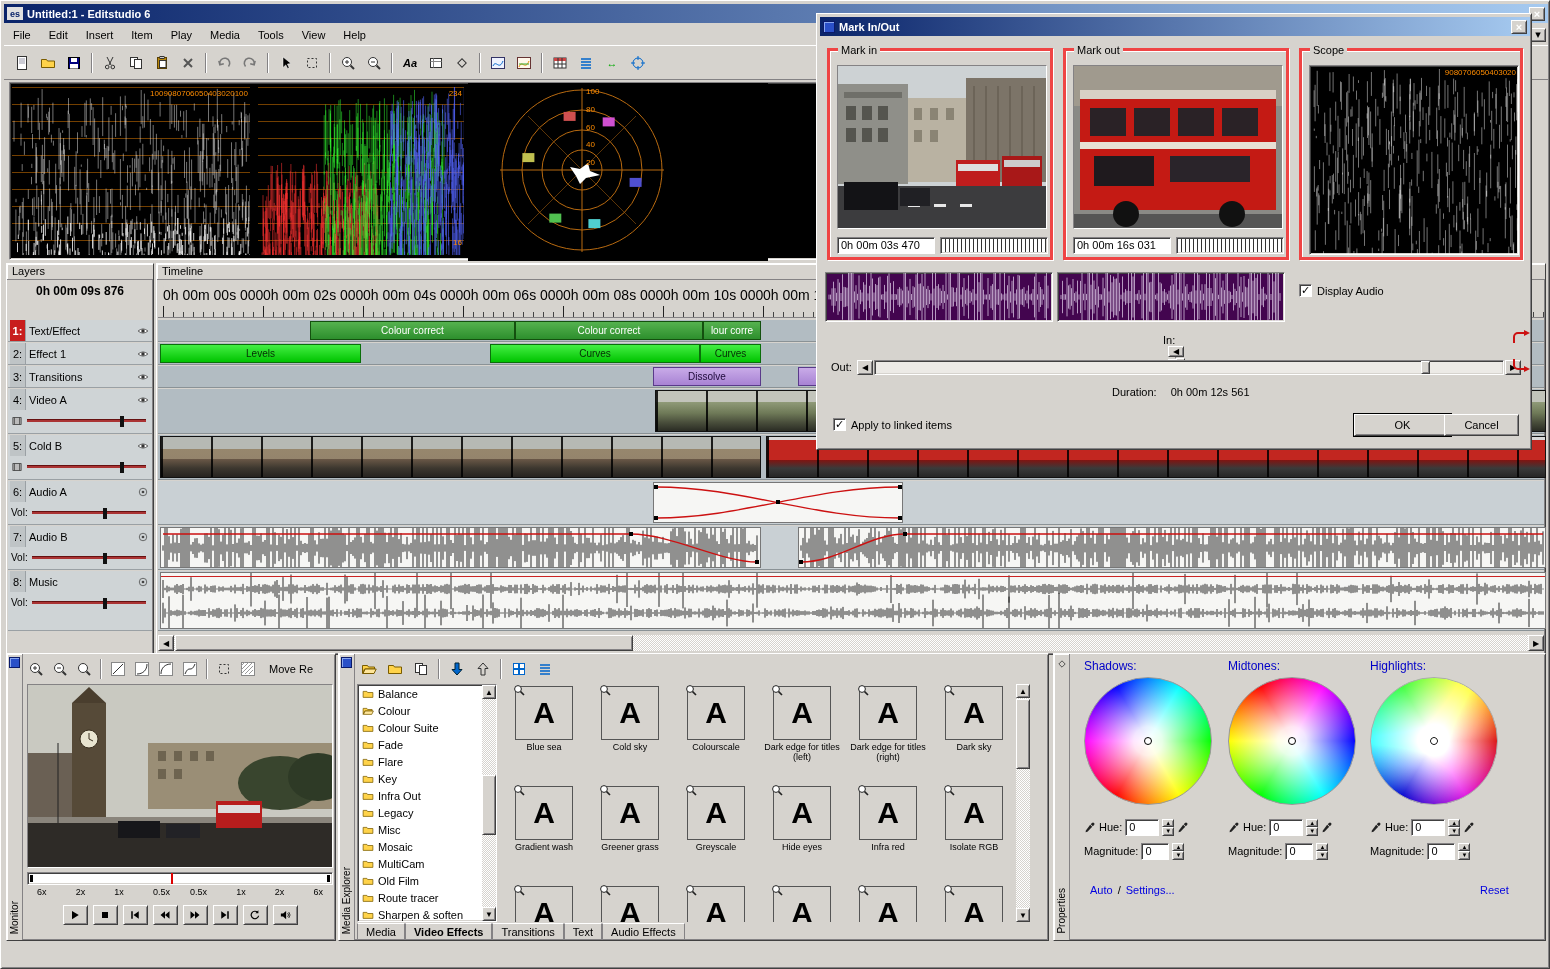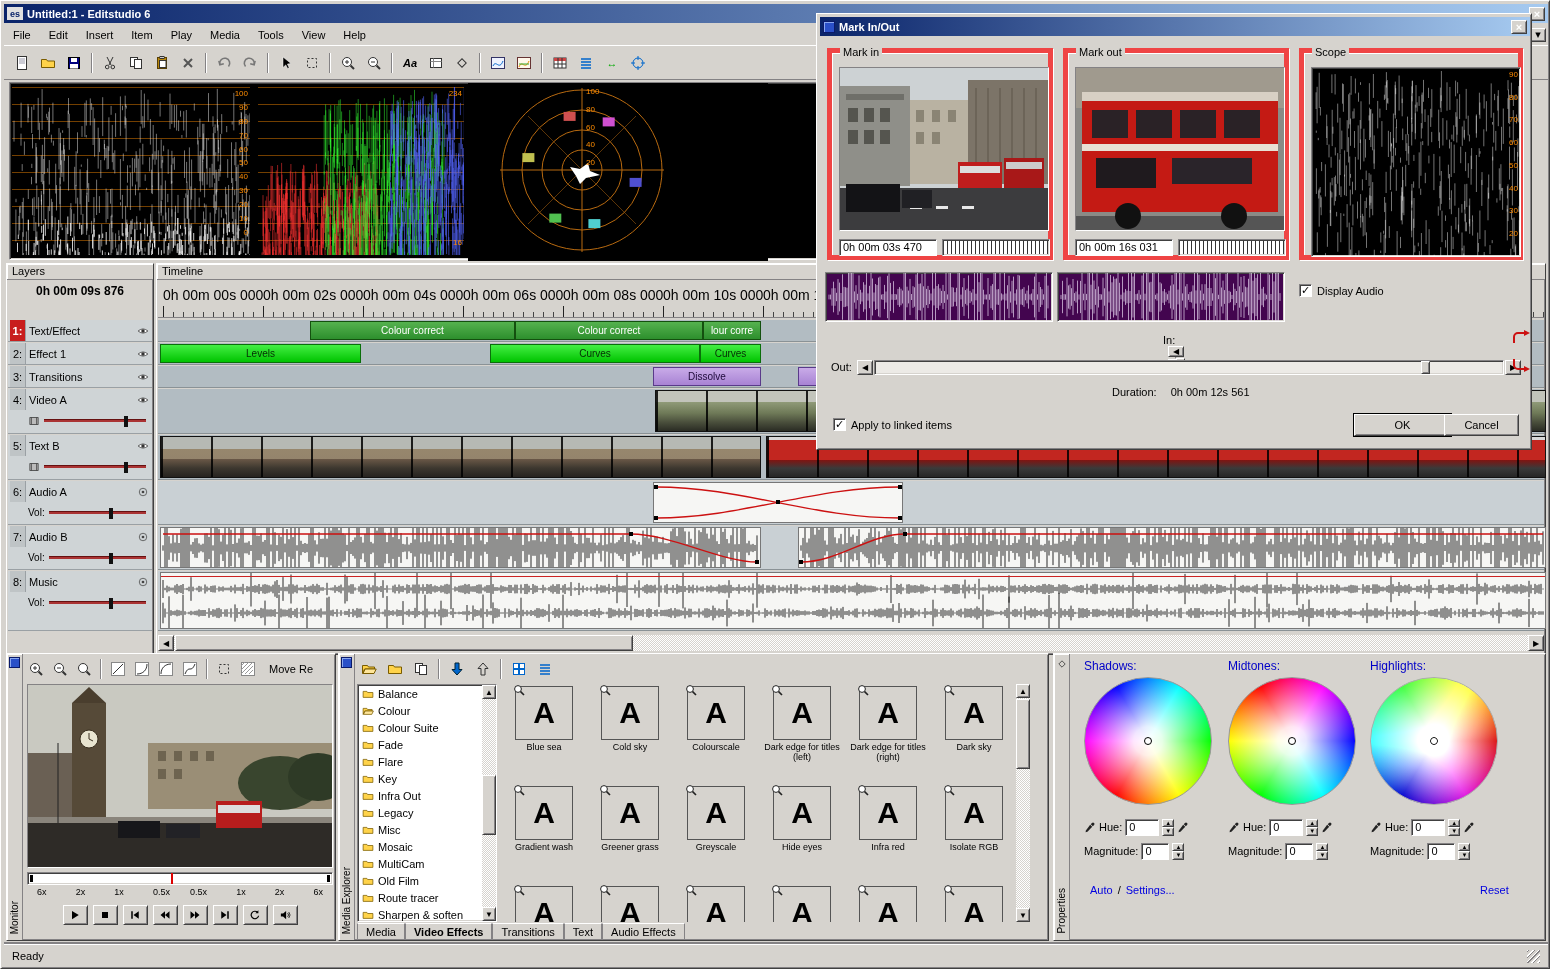--- a/index.html
+++ b/index.html
@@ -10,26 +10,26 @@
   .abs{position:absolute;}
   .raised{border:1px solid;border-color:#fff #404040 #404040 #fff;box-shadow:inset 1px 1px 0 #d6d3ce,inset -1px -1px 0 #848284;background:#d6d3ce;}
   .sunken{border:1px solid;border-color:#848284 #fff #fff #848284;box-shadow:inset 1px 1px 0 #404040,inset -1px -1px 0 #d6d3ce;}
   .field{border:1px solid;border-color:#848284 #fff #fff #848284;box-shadow:inset 1px 1px 0 #404040;background:#fff;padding:1px 3px;}
   .btn{border:1px solid;border-color:#fff #404040 #404040 #fff;box-shadow:inset 1px 1px 0 #d6d3ce,inset -1px -1px 0 #848284;background:#d6d3ce;display:flex;align-items:center;justify-content:center;font-size:11px;cursor:default;}
   .tbar{height:19px;background:linear-gradient(90deg,#0a246a,#a6caf0);color:#fff;font-weight:bold;font-size:11px;display:flex;align-items:center;padding:8px 3px;gap:4px;}
   .flat{display:flex;align-items:center;justify-content:center;}
   .sep{width:2px;height:20px;border-left:1px solid #848284;border-right:1px solid #fff;margin:0 3px;}
   .ic{width:16px;height:16px;display:block;}
   .ic12{width:12px;height:12px;display:block;}
-  .group{position:absolute;border:5px solid #ef4444;box-shadow:inset 1px 1px 0 #fff, 1px 1px 0 #fff;}
+  .group{position:absolute;border:3px solid #ef4444;box-shadow:inset 1px 1px 0 #fff, 1px 1px 0 #fff;}
   .legend{position:absolute;top:-7px;left:8px;background:#d6d3ce;padding:0 3px;font-size:11px;}
   .cb{width:13px;height:13px;background:#fff;border:1px solid;border-color:#848284 #fff #fff #848284;box-shadow:inset 1px 1px 0 #404040;display:flex;align-items:center;justify-content:center;font-size:11px;line-height:11px;}
   .scope{background:#000;position:absolute;}
   .glines{background-image:repeating-linear-gradient(180deg,rgba(255,140,0,.45) 0 1px,transparent 1px 17px);}
-  .scale{position:absolute;right:2px;top:2px;bottom:18px;display:flex;flex-direction:column;justify-content:space-between;color:#ff8c00;font-size:8px;text-align:right;z-index:3;}
+  .scale{position:absolute;right:2px;top:2px;bottom:2px;display:flex;flex-direction:row;justify-content:space-between;color:#ff8c00;font-size:8px;text-align:left;z-index:3;}
   .vstrip{position:absolute;left:0;top:0;bottom:0;width:16px;background:#d6d3ce;border-right:1px solid #848284;box-shadow:inset 1px 1px 0 #fff;}
   .vtext{position:absolute;bottom:6px;left:2px;writing-mode:vertical-rl;transform:rotate(180deg);font-size:10px;color:#000;}
   .stripicon{position:absolute;top:3px;left:2px;width:11px;height:11px;background:#2a50c8;border:1px solid #0a1a6a;box-shadow:inset 1px 1px 0 #8aa8f0;}
   .panel{position:absolute;background:#d6d3ce;border:1px solid;border-color:#fff #404040 #404040 #fff;box-shadow:inset 1px 1px 0 #d6d3ce,inset -1px -1px 0 #848284;}
   .phead{height:16px;background:#d6d3ce;border-bottom:1px solid #848284;box-shadow:inset 1px 1px 0 #fff;padding:1px 5px;font-size:11px;}
   
   .rows-bg{background-image:repeating-linear-gradient(90deg,rgba(0,0,0,.10) 0 1px,transparent 1px 100px);}
   .trow{position:absolute;left:1px;right:1px;border-bottom:1px solid #8a9296;}
   .trow.dk{background:#b2bcc2;}
   .trow.lt{background:#c9d0d4;}
@@ -43,21 +43,21 @@
   .parkA{--scene:linear-gradient(#c2c4bb 0%,#c2c4bb 28%,#8f9a78 28%,#6f7a58 55%,#4a4f3c 78%,#2a2c24 100%);}
   .redbus{--scene:linear-gradient(#d8d8d8 0%,#d8d8d8 8%,#c22620 8%,#c22620 58%,#7e1512 58%,#3a3a3a 78%,#262626 100%);}
   .wbox{position:absolute;background:#f6f6f4;border:1px solid #777;}
   
   .lrow{position:absolute;left:1px;right:1px;border-bottom:1px solid #9aa0a4;background:#cfd4d6;}
   .lhead{display:flex;align-items:center;height:21px;gap:3px;padding-left:2px;}
   .lnum{width:16px;text-align:center;font-size:11px;background:#bfc4c6;border-right:1px solid #9aa0a4;height:100%;display:flex;align-items:center;justify-content:center;}
   .lnum.sel{background:#c81e1e;color:#fff;font-weight:bold;}
   .lname{flex:1;font-size:11px;}
   .leye{width:18px;display:flex;justify-content:center;}
-  .lsub{display:flex;align-items:center;gap:4px;height:21px;padding:0 6px 0 20px;}
+  .lsub{display:flex;align-items:center;gap:4px;height:21px;padding:0 6px 0 3px;}
   .sl{position:relative;flex:1;height:3px;background:#a33;border-top:1px solid #611;}
   .sl .thm{position:absolute;top:-4px;width:4px;height:11px;background:#111;}
   .vol{font-size:10px;}
   
   .frow{display:flex;align-items:center;gap:4px;height:17px;padding-left:4px;font-size:11px;white-space:nowrap;}
   .fx{width:58px;height:54px;margin:2px auto 0;border:1px solid #555;position:relative;display:flex;align-items:center;justify-content:center;}
   .fx .bigA{font-size:30px;font-weight:bold;color:#000;}
   .fxcard{width:86px;text-align:center;font-size:9px;line-height:10px;}
   .fxlab{padding:2px 2px 0;height:32px;overflow:hidden;}
   .magn{position:absolute;top:-3px;left:-3px;}
@@ -521,21 +521,21 @@
             <use href="#i-film"></use>
           </svg>
           <span class="sl">
             <span class="thm" style="left:78%;"></span>
           </span>
         </div>
     </div>
     <div class="lrow" style="top:171px;height:45px;">
       <div class="lhead">
           <span class="lnum">5:</span>
-          <span class="lname">Text B</span>
+          <span class="lname">Cold B</span>
           <span class="leye">
             <svg class="ic12">
               <use href="#i-eye"></use>
             </svg>
           </span>
         </div>
       <div class="lsub">
           <svg class="ic12">
             <use href="#i-film"></use>
           </svg>
@@ -1463,19 +1463,14 @@
         </div>
       </div>
     <div class="abs" style="left:36px;top:230px;display:flex;gap:5px;">
       <span class="lnk">Auto</span>
       <span>/</span>
       <span class="lnk">Settings...</span>
     </div>
     <span class="lnk abs" style="left:426px;top:230px;">Reset</span>
   </div>
 
-  <div class="abs" style="left:3px;top:943px;width:1544px;height:23px;border-top:1px solid #fff;box-shadow:0 -2px 0 #848284;display:flex;align-items:center;padding:0 8px;">
-    <span>Ready</span>
-    <span style="flex:1"></span>
-    <span style="width:13px;height:13px;background:repeating-linear-gradient(135deg,#fff 0 1px,#848284 1px 2px,transparent 2px 4px);"></span>
-  </div>
 
 </div>
 
 </body></html>

